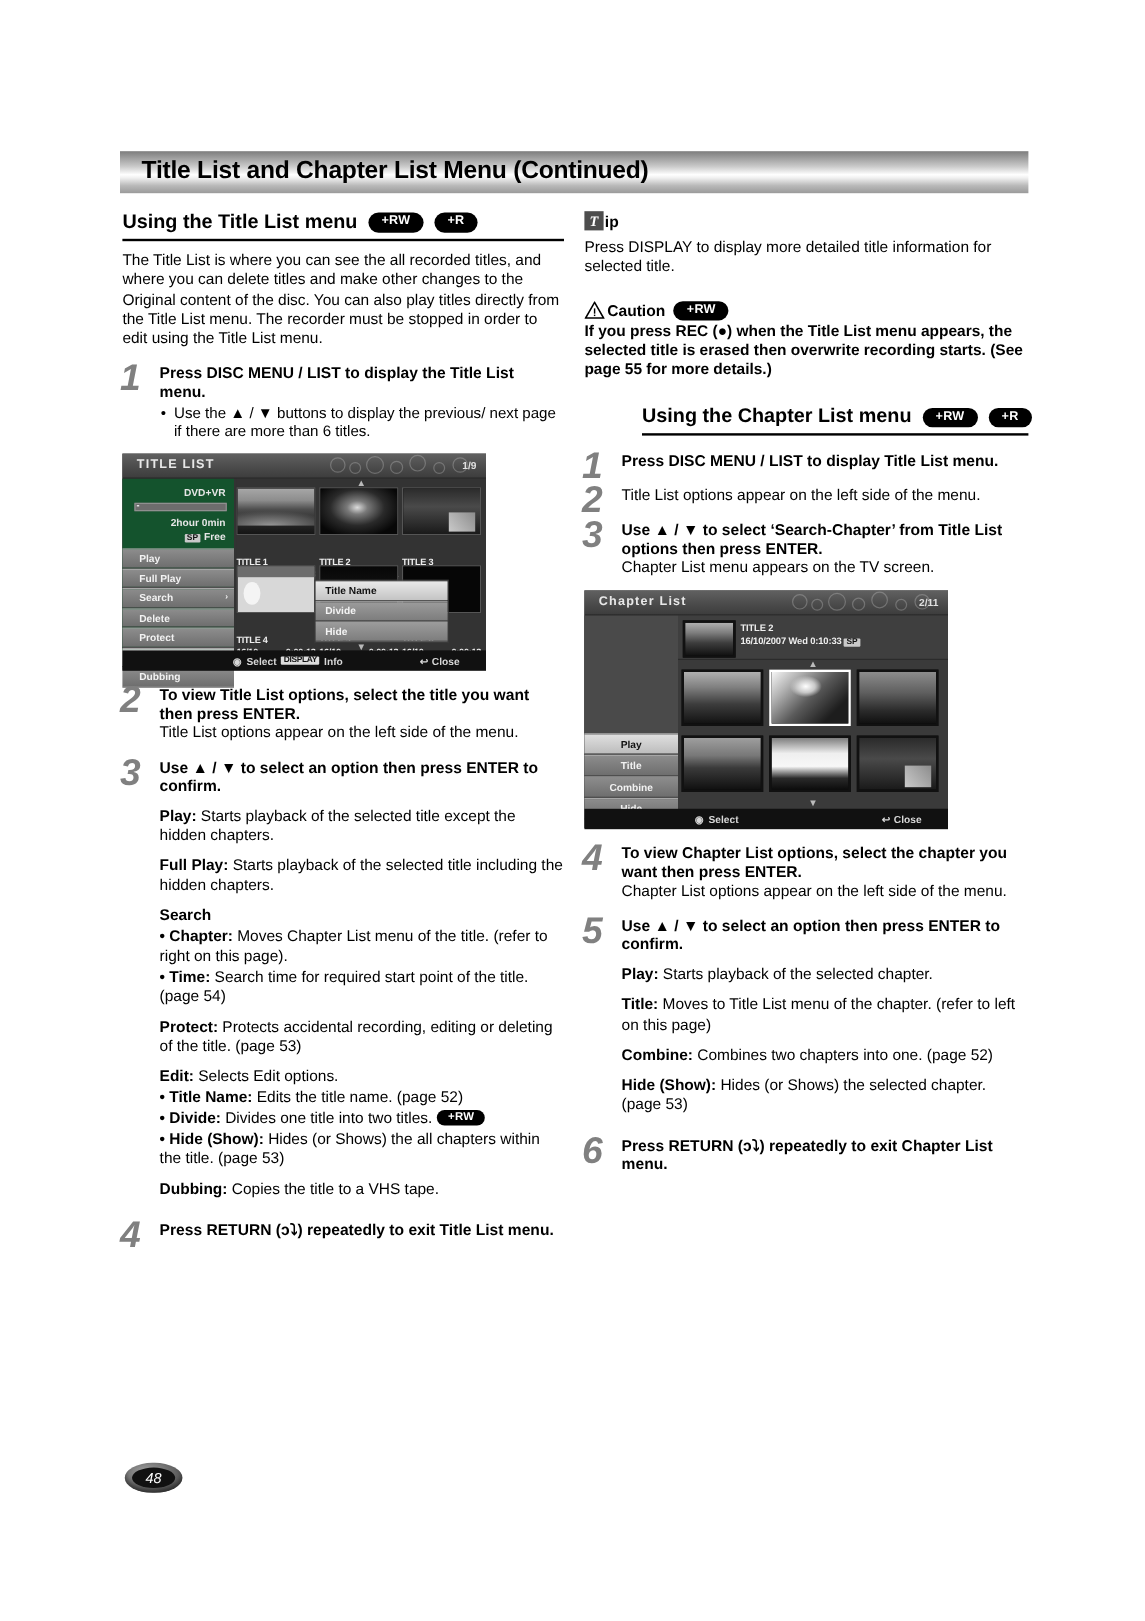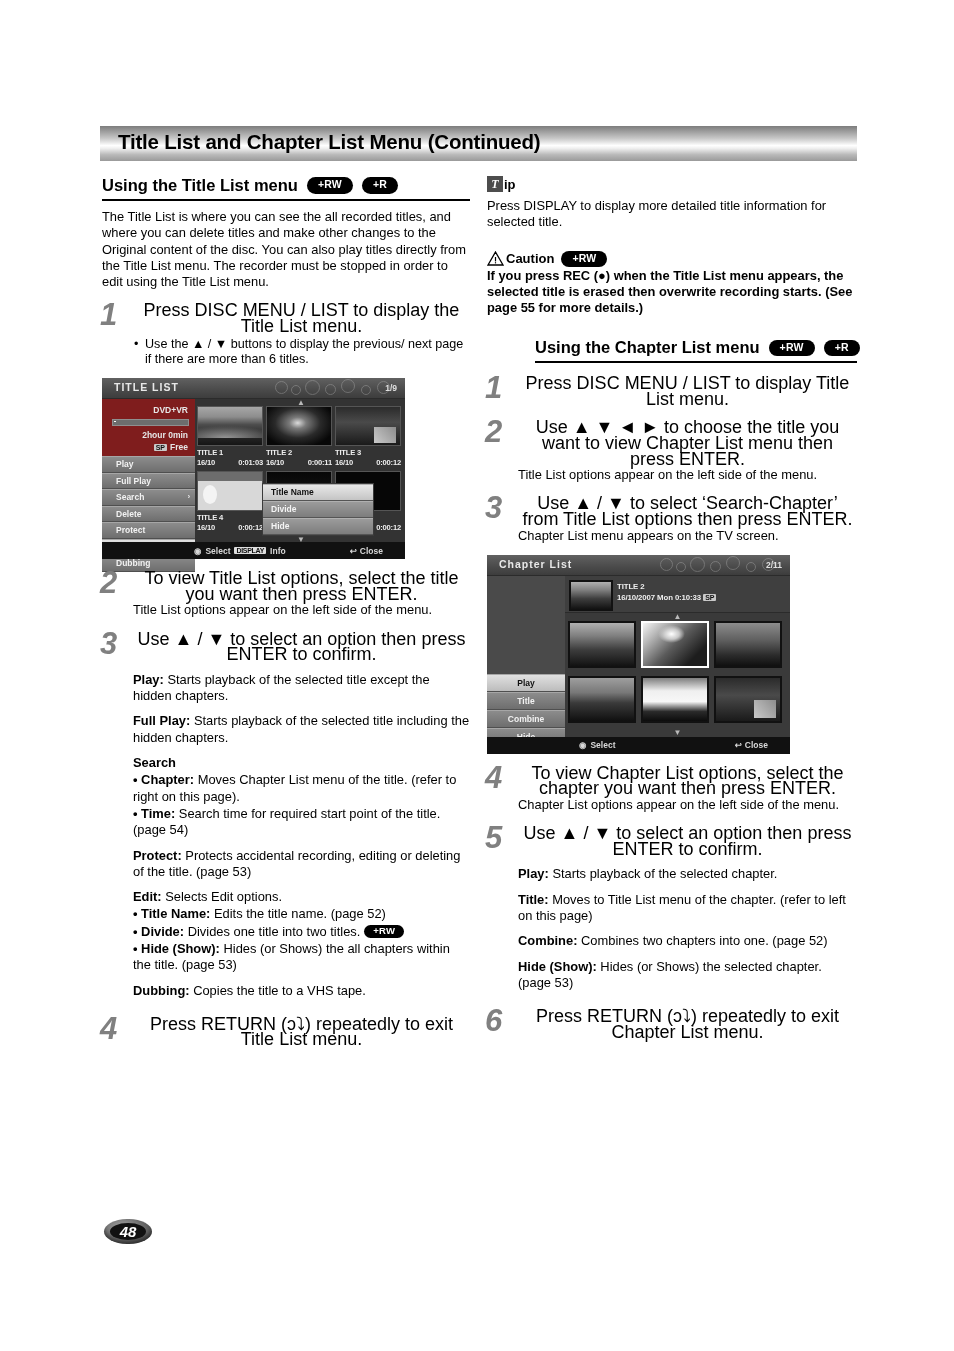--- a/index.html
+++ b/index.html
@@ -59,21 +59,21 @@
   
   .step{position:relative;margin-top:13px;padding-left:31px;}
   .step-num{
     position:absolute;left:-2px;top:-4px;
     font-size:31px;font-weight:bold;font-style:italic;
     color:#808080;
     line-height:1;
     font-family:"Liberation Sans", sans-serif;
     letter-spacing:-1px;
   }
-  .step-title{font-size:18px;line-height:15.6px;font-weight:normal;text-align:center;}
+  .step-title{font-size:13px;line-height:15.6px;font-weight:bold;}
   .step-body{font-size:12.9px;line-height:16.2px;font-weight:normal;}
   .bullets{margin:2px 0 0 0;padding:0;list-style:none;}
   .bullets li{
     font-size:12.6px;line-height:15.8px;
     padding-left:12px;position:relative;margin-top:1px;
   }
   .bullets li:before{content:"•";position:absolute;left:1px;top:0;}
 
   
   .opt{font-size:12.9px;line-height:16.3px;margin-top:9px;}
@@ -98,21 +98,21 @@
     width:48px;height:25px;
     border-radius:50%/52%;
     background:radial-gradient(ellipse at 35% 28%,#9a9a9a 0%,#6f6f6f 45%,#3e3e3e 100%);
     box-shadow:inset 0 -3px 4px rgba(0,0,0,.45);
   }
   .pagenum .inner{
     position:absolute;left:6px;top:4px;width:36px;height:17px;
     border-radius:50%;
     background:#111;
     display:flex;align-items:center;justify-content:center;
-    color:#fff;font-size:15px;font-weight:bold;font-style:italic;
+    color:#fff;font-size:12px;font-weight:normal;font-style:italic;
   }
 
   
   .tv{position:relative;background:#2c2c2c;font-family:"Liberation Sans",sans-serif;}
   .tv-header{
     position:relative;height:20px;
     background:linear-gradient(to bottom,#616161,#4a4a4a 60%,#3d3d3d);
     border-bottom:1px solid #2b2b2b;
   }
   .tv-header .h-title{
@@ -140,21 +140,21 @@
   }
 
   
   #tv-title-list{
     position:relative;margin-top:10px;
     width:303px;height:180px;background:#2f2f2f;
   }
   .tl-body{position:relative;height:143px;background:#333;}
   .tl-side{
     position:absolute;left:0;top:0;width:93px;height:143px;
-    background:#7f1d1d;
+    background:#14532d;
   }
   .tl-discinfo{color:#e6e6e6;font-size:8.5px;font-weight:bold;text-align:right;padding:5px 7px 0 0;line-height:1.45;}
   .tl-bar{height:5px;background:#6d6d6d;border:1px solid #8f8f8f;margin:2px 6px 3px 10px;position:relative;}
   .tl-bar i{position:absolute;left:1px;top:1px;width:2px;height:1px;background:#fff;}
   .sp-chip{background:#c9c9c9;color:#111;font-size:7px;font-weight:bold;padding:0 2px;border-radius:1px;margin-right:3px;}
   .tl-menu{margin-top:3px;}
   .tl-menu .mi{
     height:14.5px;line-height:14.5px;
     background:linear-gradient(to bottom,#8c8c8c,#6e6e6e);
     border-top:1px solid #a6a6a6;border-bottom:1px solid #4f4f4f;
@@ -172,21 +172,21 @@
   .tl-arrow.up{top:-1px;}
   .tl-arrow.dn{bottom:-2px;}
   .tl-row{position:absolute;left:0;width:208px;height:62px;display:flex;}
   .tl-row.r1{top:7px;}
   .tl-row.r2{top:72px;}
   .tl-cell{width:66px;margin-right:3px;position:relative;}
   .tl-thumb{
     width:66px;height:40px;border:1px solid #555;box-sizing:border-box;
     background:#0d0d0d;overflow:hidden;position:relative;
   }
-  .tl-cap{color:#eee;font-size:7.6px;font-weight:bold;line-height:10px;padding-top:2px;letter-spacing:-0.2px;}
+  .tl-cap{color:#eee;font-size:7.6px;font-weight:bold;line-height:10px;padding-top:18px;letter-spacing:-0.2px;}
   .tl-cap .row2{display:flex;justify-content:space-between;}
 
   
   .tl-pop{
     position:absolute;left:65px;top:84px;width:110px;z-index:5;
     border:1px solid #3a3a3a;
   }
   .tl-pop .pi{
     height:15px;line-height:15px;
     background:linear-gradient(to bottom,#9b9b9b,#7d7d7d);
@@ -477,21 +477,20 @@
       <span class="disc-badge">+R</span>
     </div>
 
     <div class="step">
       <span class="step-num">1</span>
       <div class="step-title">Press DISC MENU / LIST to display Title List menu.</div>
     </div>
 
     <div class="step">
       <span class="step-num">2</span>
-      <div class="step-title">Use ▲ ▼ ◄ ► to choose the title you want to view Chapter List menu then press ENTER.</div>
       <div class="step-body">Title List options appear on the left side of the menu.</div>
     </div>
 
     <div class="step">
       <span class="step-num">3</span>
       <div class="step-title">Use ▲ / ▼ to select ‘Search-Chapter’ from Title List options then press ENTER.</div>
       <div class="step-body">Chapter List menu appears on the TV screen.</div>
     </div>
 
     <div class="tv" id="tv-chapter-list">
@@ -518,21 +517,21 @@
             <div class="mi">Hide</div>
           </div>
         </div>
 
         <div class="cl-info">
           <div class="cl-info-thumb">
               <div class="ph valley"></div>
             </div>
           <div class="cl-info-txt">
             <div>TITLE 2</div>
-            <div><span>16/10/2007 Mon   0:10:33</span> <span class="sp-chip">SP</span></div>
+            <div><span>16/10/2007 Wed   0:10:33</span> <span class="sp-chip">SP</span></div>
           </div>
         </div>
 
         <div class="cl-grid">
           <span class="cl-arrow up">▲</span>
           <span class="cl-arrow dn">▼</span>
           <div class="cl-row r1">
             <div class="cl-cell">
                 <div class="ph valley"></div>
               </div>

